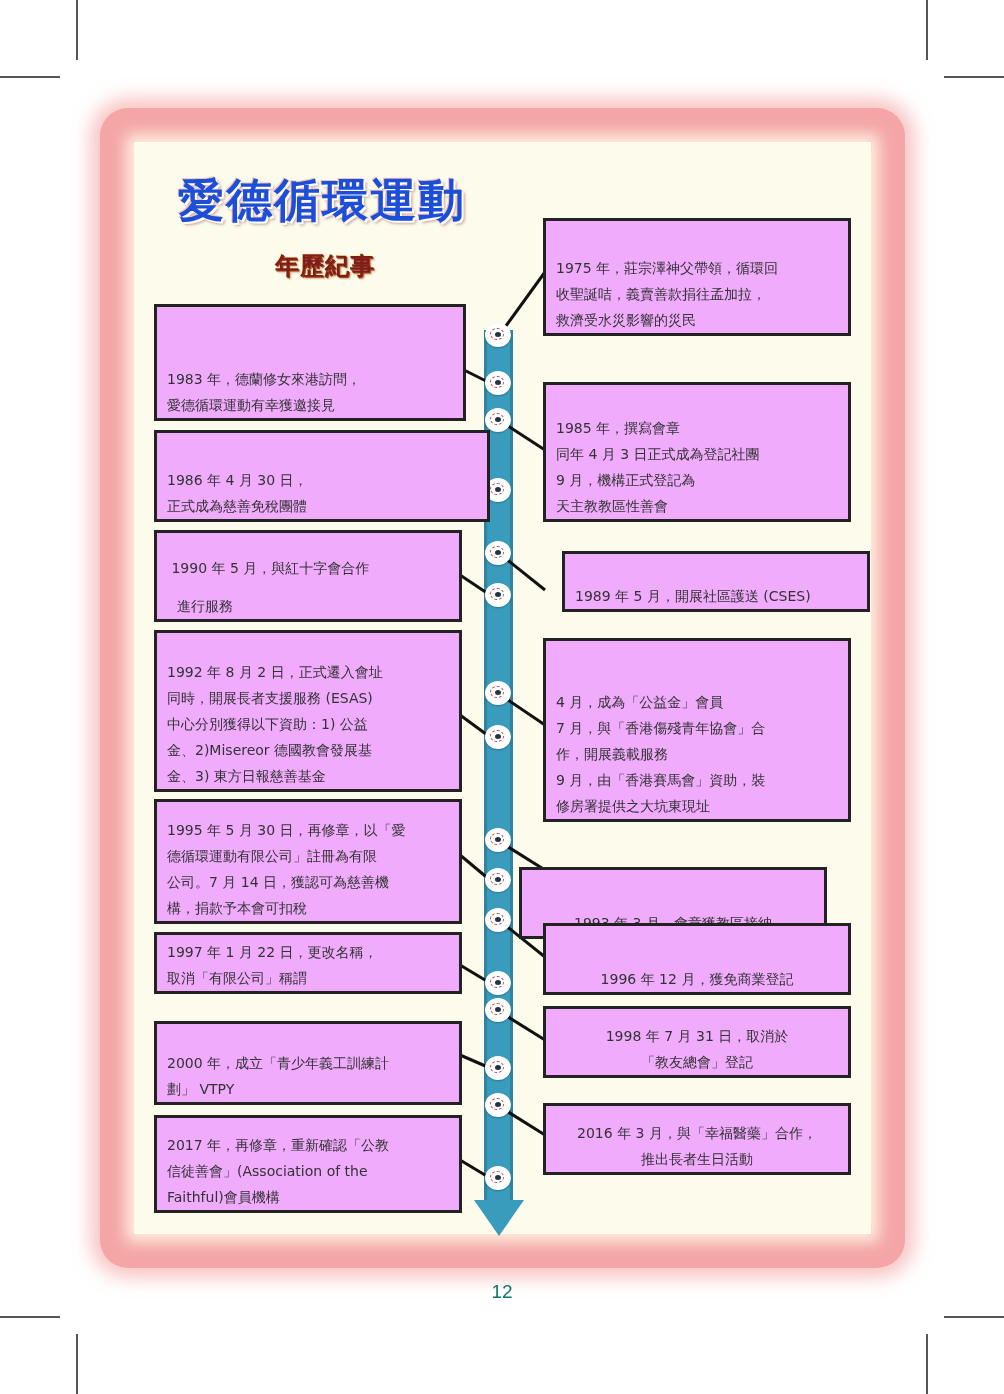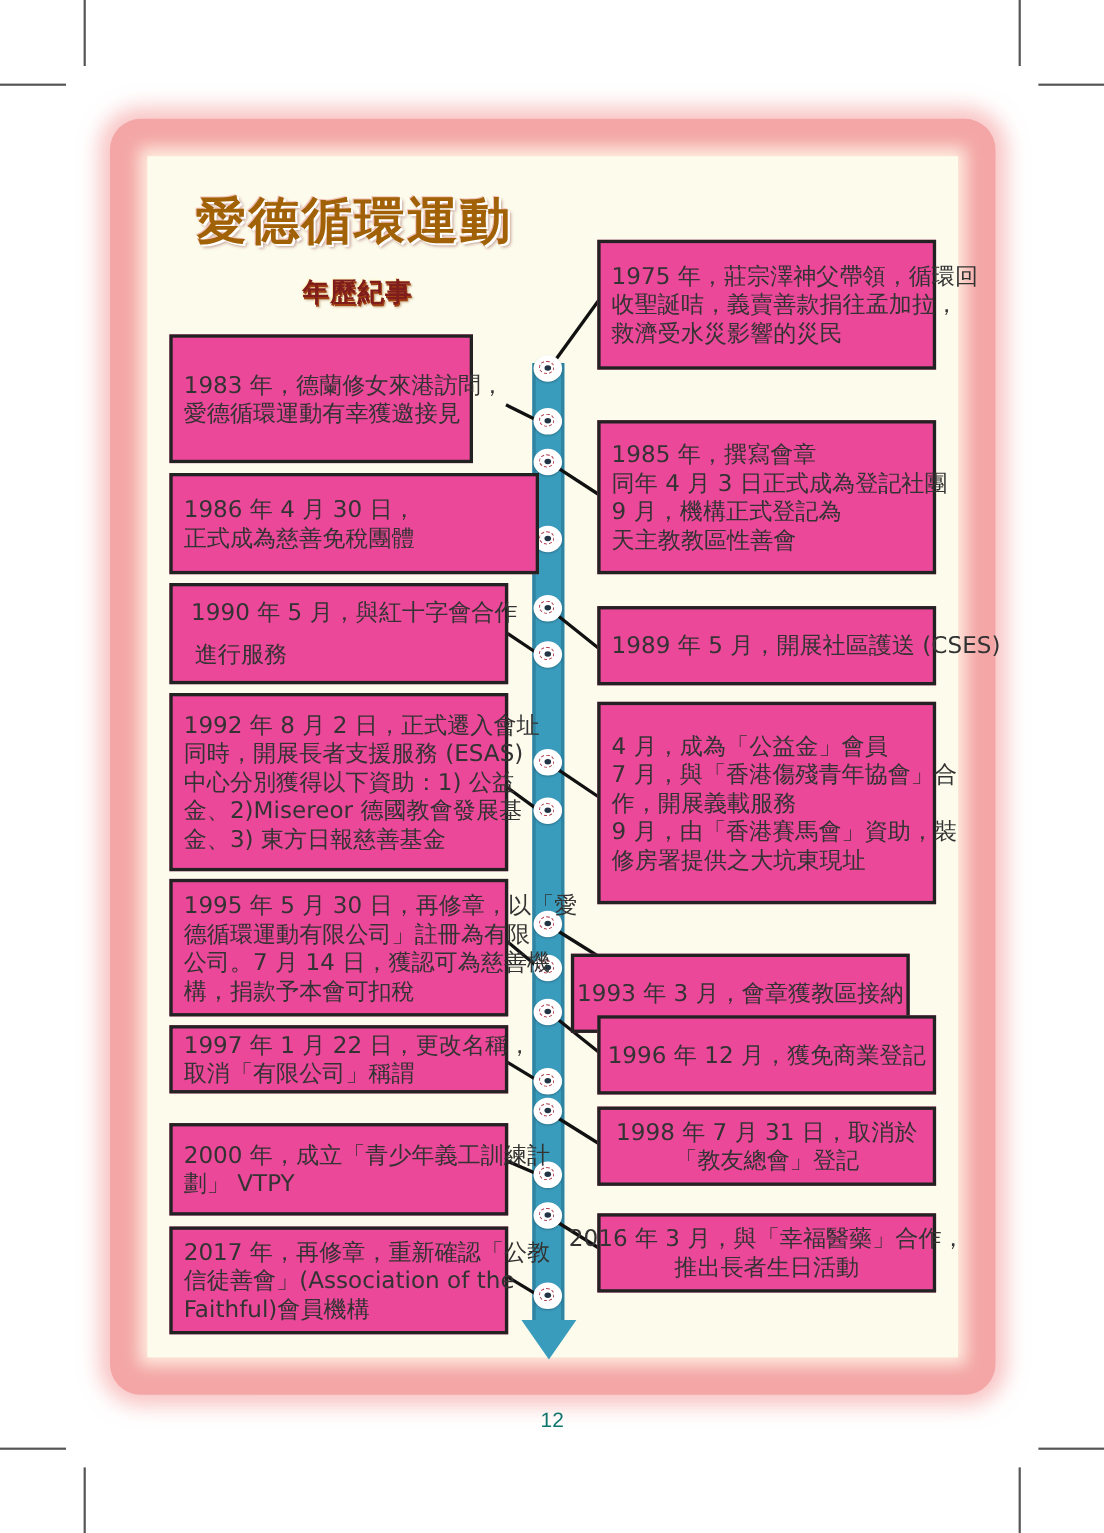--- a/index.html
+++ b/index.html
@@ -2,36 +2,36 @@
 <html><head>
 <meta charset="utf-8">
 <style>
   html,body{margin:0;padding:0;background:#ffffff;}
   body{width:1004px;height:1394px;position:relative;overflow:hidden;font-family:"DejaVu Sans","Liberation Sans",sans-serif;}
   .crop{position:absolute;background:#555;}
   .frame{position:absolute;left:100px;top:108px;width:805px;height:1160px;border-radius:28px;
     background:#f4a6a6;box-shadow:0 0 18px 10px rgba(244,150,150,0.55);}
   .inner{position:absolute;left:134px;top:142px;width:737px;height:1092px;background:#fdfcec;
     box-shadow:0 0 14px 8px rgba(255,245,230,0.9);}
-  .title{position:absolute;left:178px;top:170px;font-size:46px;font-weight:bold;color:#a16207;letter-spacing:2px;
+  .title{position:absolute;left:178px;top:170px;font-size:46px;font-weight:bold;color:#1d4ed8;letter-spacing:2px;
     text-shadow:2px 2px 0 #ffffff,-1px -1px 0 #f3c0b8,3px 3px 3px rgba(120,40,40,0.45);white-space:nowrap;}
   .subtitle{position:absolute;left:275px;top:250px;font-size:24px;font-weight:bold;color:#7f1d1d;letter-spacing:1px;
     text-shadow:1px 1px 0 #a04010,-1px -1px 0 #fff4c0,2px 2px 2px rgba(120,60,0,0.4);white-space:nowrap;}
   .bar{position:absolute;left:484px;top:330px;width:29px;height:870px;background:#3a9cbd;
     border-left:3px solid #2f84a2;border-right:3px solid #2f84a2;box-sizing:border-box;}
   .arrow{position:absolute;left:474px;top:1200px;width:0;height:0;border-left:25px solid transparent;
     border-right:25px solid transparent;border-top:36px solid #3a9cbd;}
   .marker{position:absolute;width:26px;height:24px;margin-left:-13px;margin-top:-12px;border-radius:50%;
     background:#ffffff;box-shadow:0 1px 2px rgba(0,0,0,0.25);}
   .marker::after{content:"";position:absolute;left:5px;top:5px;width:14px;height:12px;border-radius:50%;
     border:1px dashed #b04050;box-sizing:border-box;}
   .marker::before{content:"";position:absolute;left:10px;top:9px;width:6px;height:5px;border-radius:50%;background:#234;}
   svg.lines{position:absolute;left:0;top:0;}
-  .box{position:absolute;background:#ec4899;border:3px solid #222;box-sizing:border-box;
-    font-size:21px;line-height:26px;color:#333;padding:0 10px;display:flex;flex-direction:column;justify-content:center;}
+  .box{position:absolute;background:#f0abfc;border:3px solid #222;box-sizing:border-box;
+    font-size:14px;line-height:26px;color:#333;padding:0 10px;display:flex;flex-direction:column;justify-content:flex-end;}
   .box.center{text-align:center;align-items:center;}
   .box .line{white-space:pre;}
   .pageno{position:absolute;left:0;width:1004px;top:1281px;text-align:center;font-size:19px;color:#0f766e;font-family:"Liberation Sans",sans-serif;}
 </style>
 </head>
 <body>
 
 <div class="crop" style="left:76px;top:0;width:2px;height:60px;"></div>
 <div class="crop" style="left:0;top:76px;width:60px;height:2px;"></div>
 <div class="crop" style="left:926px;top:0;width:2px;height:60px;"></div>
@@ -81,21 +81,21 @@
 <div class="marker" style="left:498px;top:737px;"></div>
 <div class="marker" style="left:498px;top:840px;"></div>
 <div class="marker" style="left:498px;top:880px;"></div>
 <div class="marker" style="left:498px;top:920px;"></div>
 <div class="marker" style="left:498px;top:983px;"></div>
 <div class="marker" style="left:498px;top:1010px;"></div>
 <div class="marker" style="left:498px;top:1068px;"></div>
 <div class="marker" style="left:498px;top:1105px;"></div>
 <div class="marker" style="left:498px;top:1178px;"></div>
 
-<div class="box" style="left:154px;top:304px;width:276px;height:117px;">
+<div class="box" style="left:154px;top:304px;width:312px;height:117px;">
   <div class="line">1983 年，德蘭修女來港訪問，</div>
   <div class="line">愛德循環運動有幸獲邀接見</div>
 </div>
 <div class="box" style="left:154px;top:430px;width:336px;height:92px;">
   <div class="line">1986 年 4 月 30 日，</div>
   <div class="line">正式成為慈善免稅團體</div>
 </div>
 <div class="box" style="left:154px;top:530px;width:308px;height:92px;">
   <div class="line"> 1990 年 5 月，與紅十字會合作</div>
   <div class="line" style="padding-left:10px;margin-top:12px;">進行服務</div>
@@ -131,21 +131,21 @@
   <div class="line">1975 年，莊宗澤神父帶領，循環回</div>
   <div class="line">收聖誕咭，義賣善款捐往孟加拉，</div>
   <div class="line">救濟受水災影響的災民</div>
 </div>
 <div class="box" style="left:543px;top:382px;width:308px;height:140px;">
   <div class="line">1985 年，撰寫會章</div>
   <div class="line">同年 4 月 3 日正式成為登記社團</div>
   <div class="line">9 月，機構正式登記為</div>
   <div class="line">天主教教區性善會</div>
 </div>
-<div class="box" style="left:543px;top:551px;width:308px;height:72px;">
+<div class="box" style="left:562px;top:551px;width:308px;height:61px;">
   <div class="line">1989 年 5 月，開展社區護送 (CSES)</div>
 </div>
 <div class="box" style="left:543px;top:638px;width:308px;height:184px;">
   <div class="line">4 月，成為「公益金」會員</div>
   <div class="line">7 月，與「香港傷殘青年協會」合</div>
   <div class="line">作，開展義載服務</div>
   <div class="line">9 月，由「香港賽馬會」資助，裝</div>
   <div class="line">修房署提供之大坑東現址</div>
 </div>
 <div class="box center" style="left:519px;top:837px;width:308px;height:72px;margin-top:30px;">

